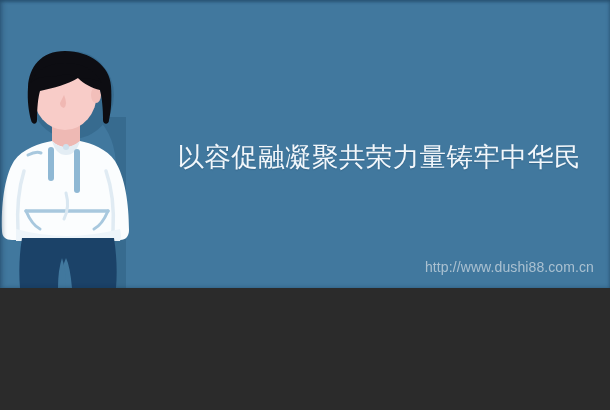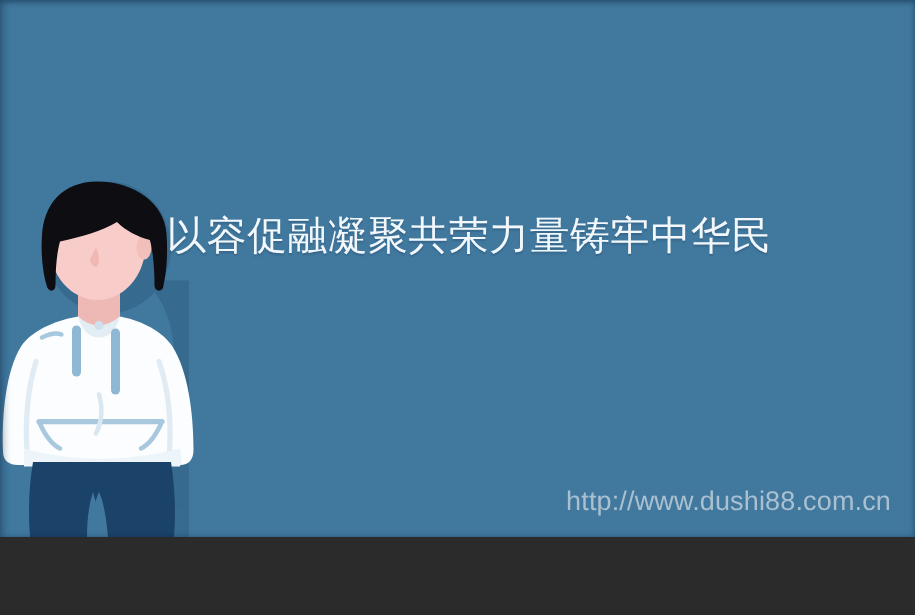--- a/index.html
+++ b/index.html
@@ -3,24 +3,25 @@
 <meta charset="utf-8">
 <style>
   html, body {
     margin: 0;
     padding: 0;
     background: #2b2b2b;
   }
   #banner {
     position: relative;
     width: 610px;
-    height: 358px;
+    height: 288px;
     overflow: hidden;
     background: #41789e;
     font-family: "Liberation Sans", "DejaVu Sans", sans-serif;
+    text-align: right;
   }
 
   
   #edge-shade {
     position: absolute;
     inset: 0;
     pointer-events: none;
     box-shadow: inset 0 2px 3px rgba(20,50,75,.38),
                 inset 3px 0 4px rgba(20,50,75,.30),
                 inset -2px 0 3px rgba(20,50,75,.12);
@@ -55,21 +56,21 @@
   .headline .ln { display: block; white-space: nowrap; }
 
   
   .watermark {
     position: absolute;
     right: 16px;
     bottom: 13px;
     z-index: 25;
     color: #b9cbd8;
     opacity: .88;
-    font-size: 18px;
+    font-size: 14px;
     letter-spacing: .1px;
     font-family: "Liberation Sans", "DejaVu Sans", sans-serif;
     white-space: nowrap;
   }
 </style>
 </head>
 <body>
 
 <div id="banner">
 

